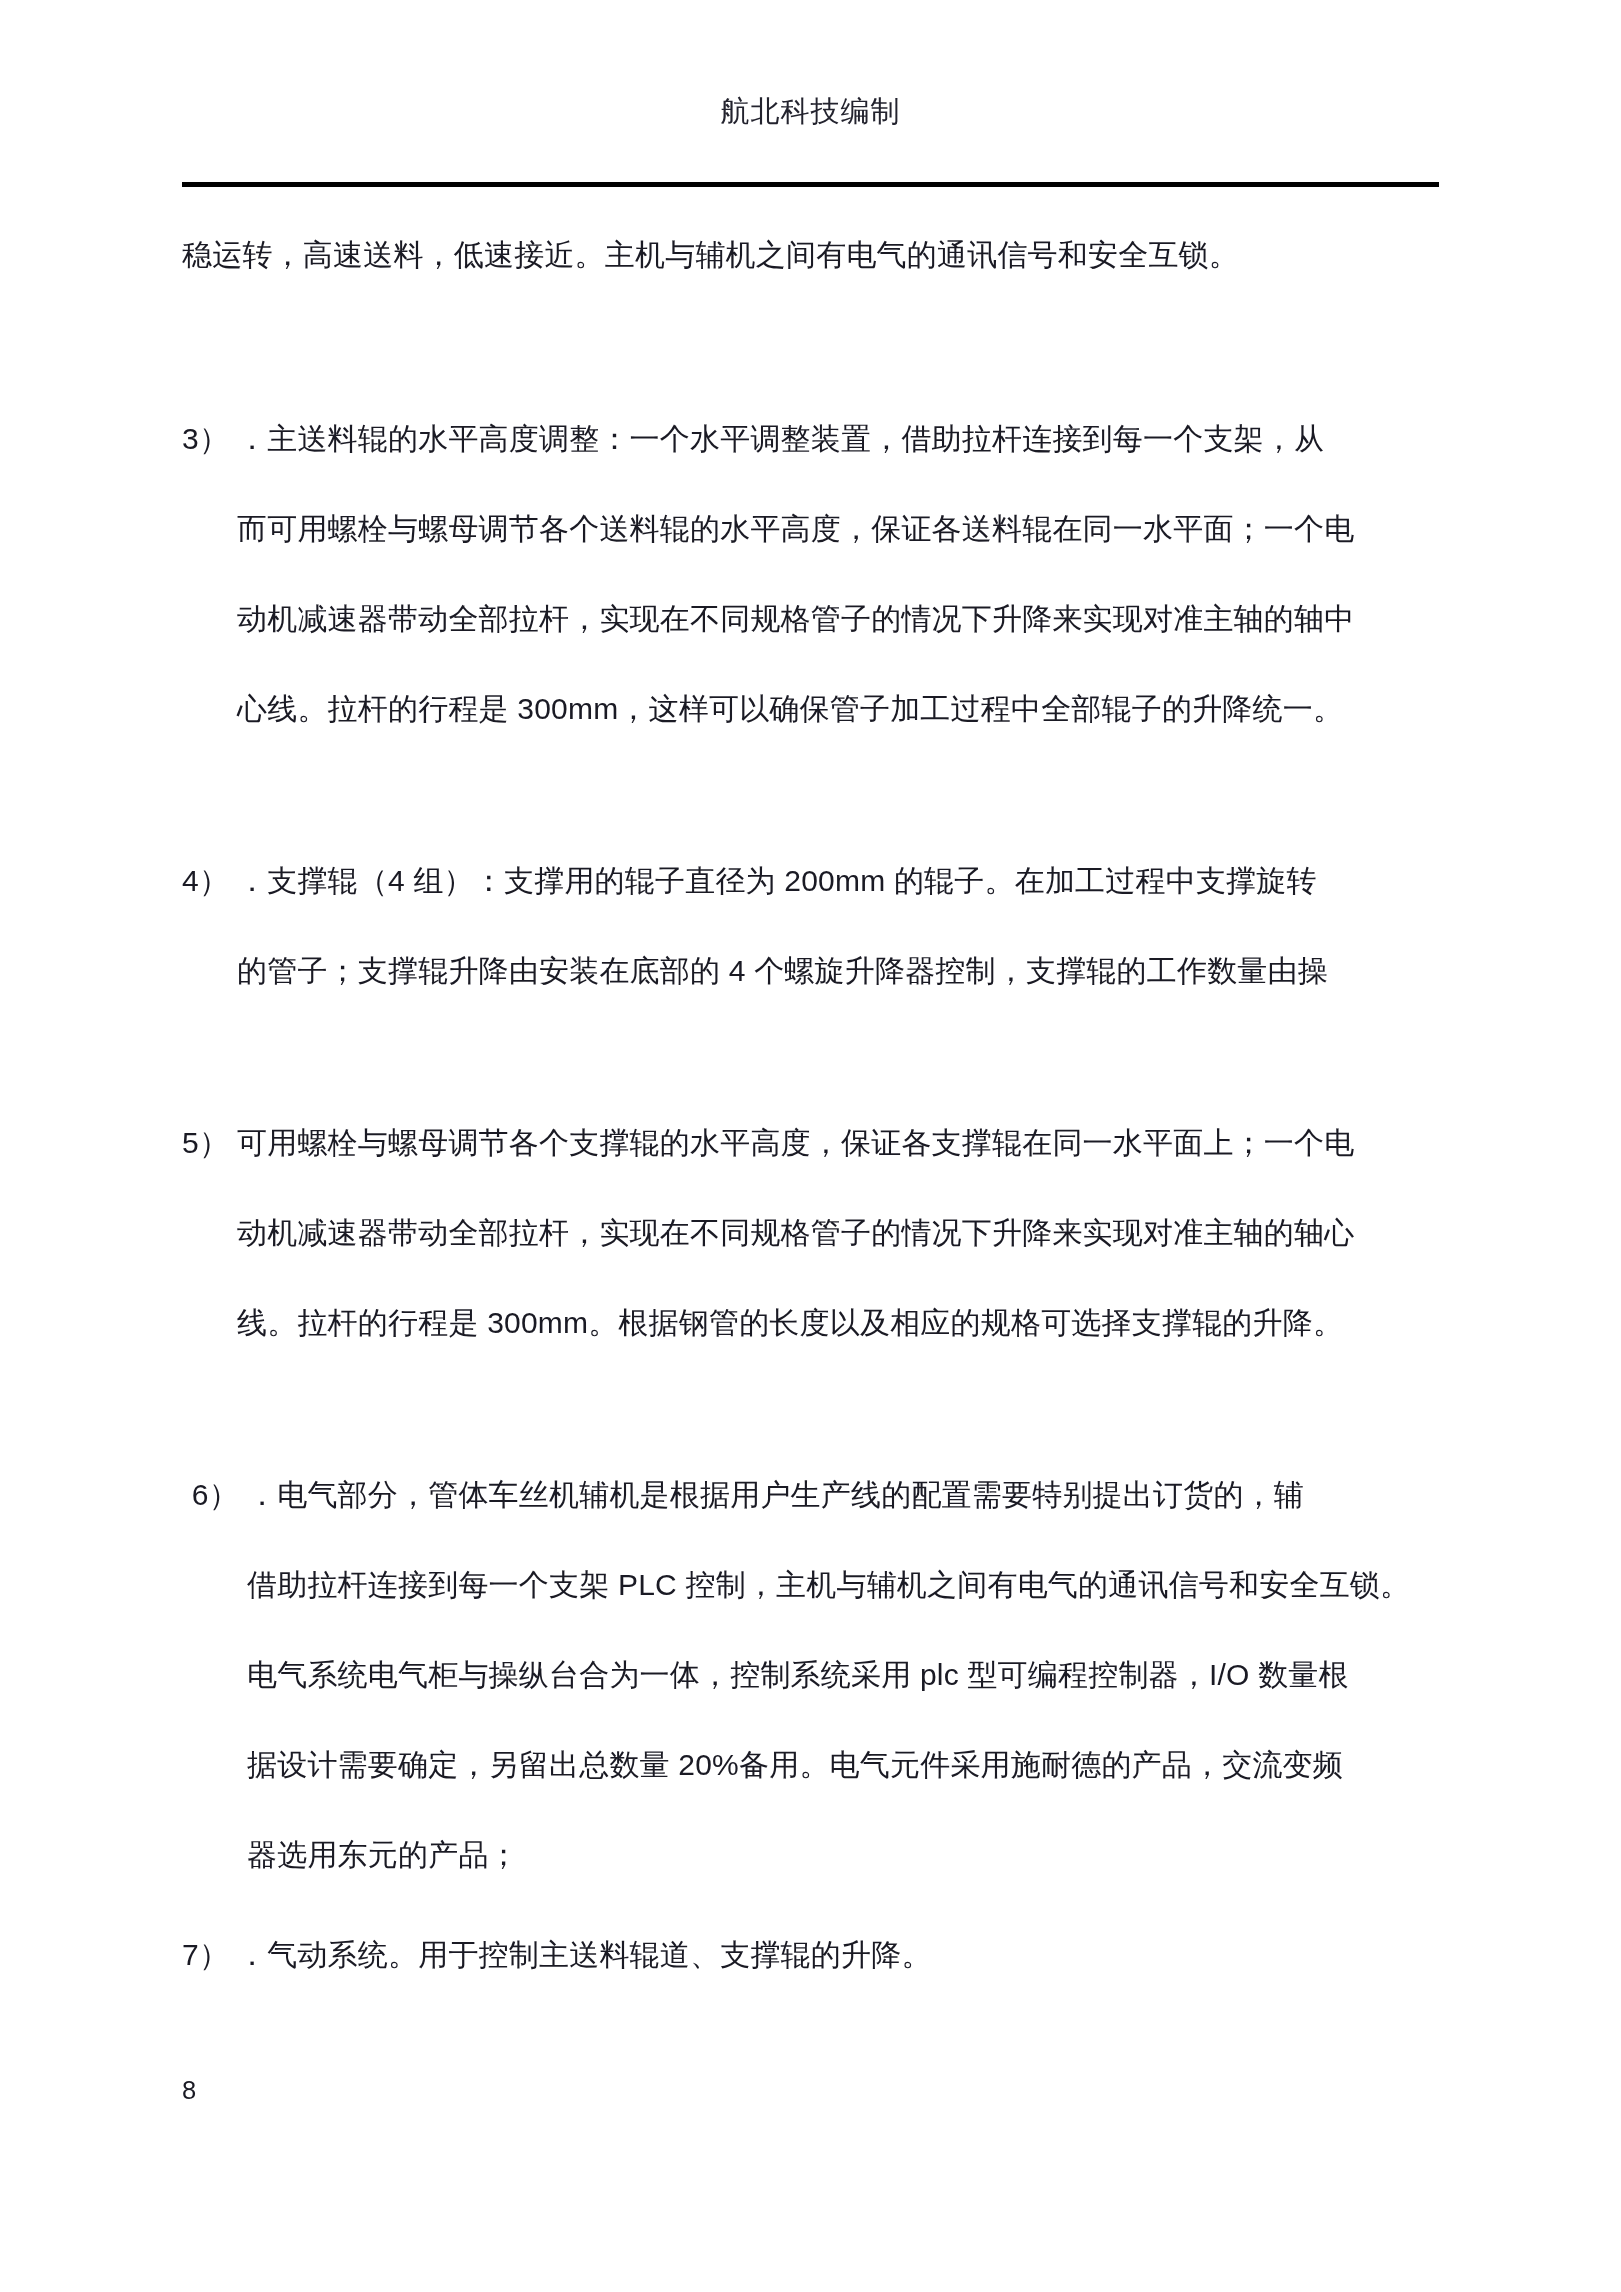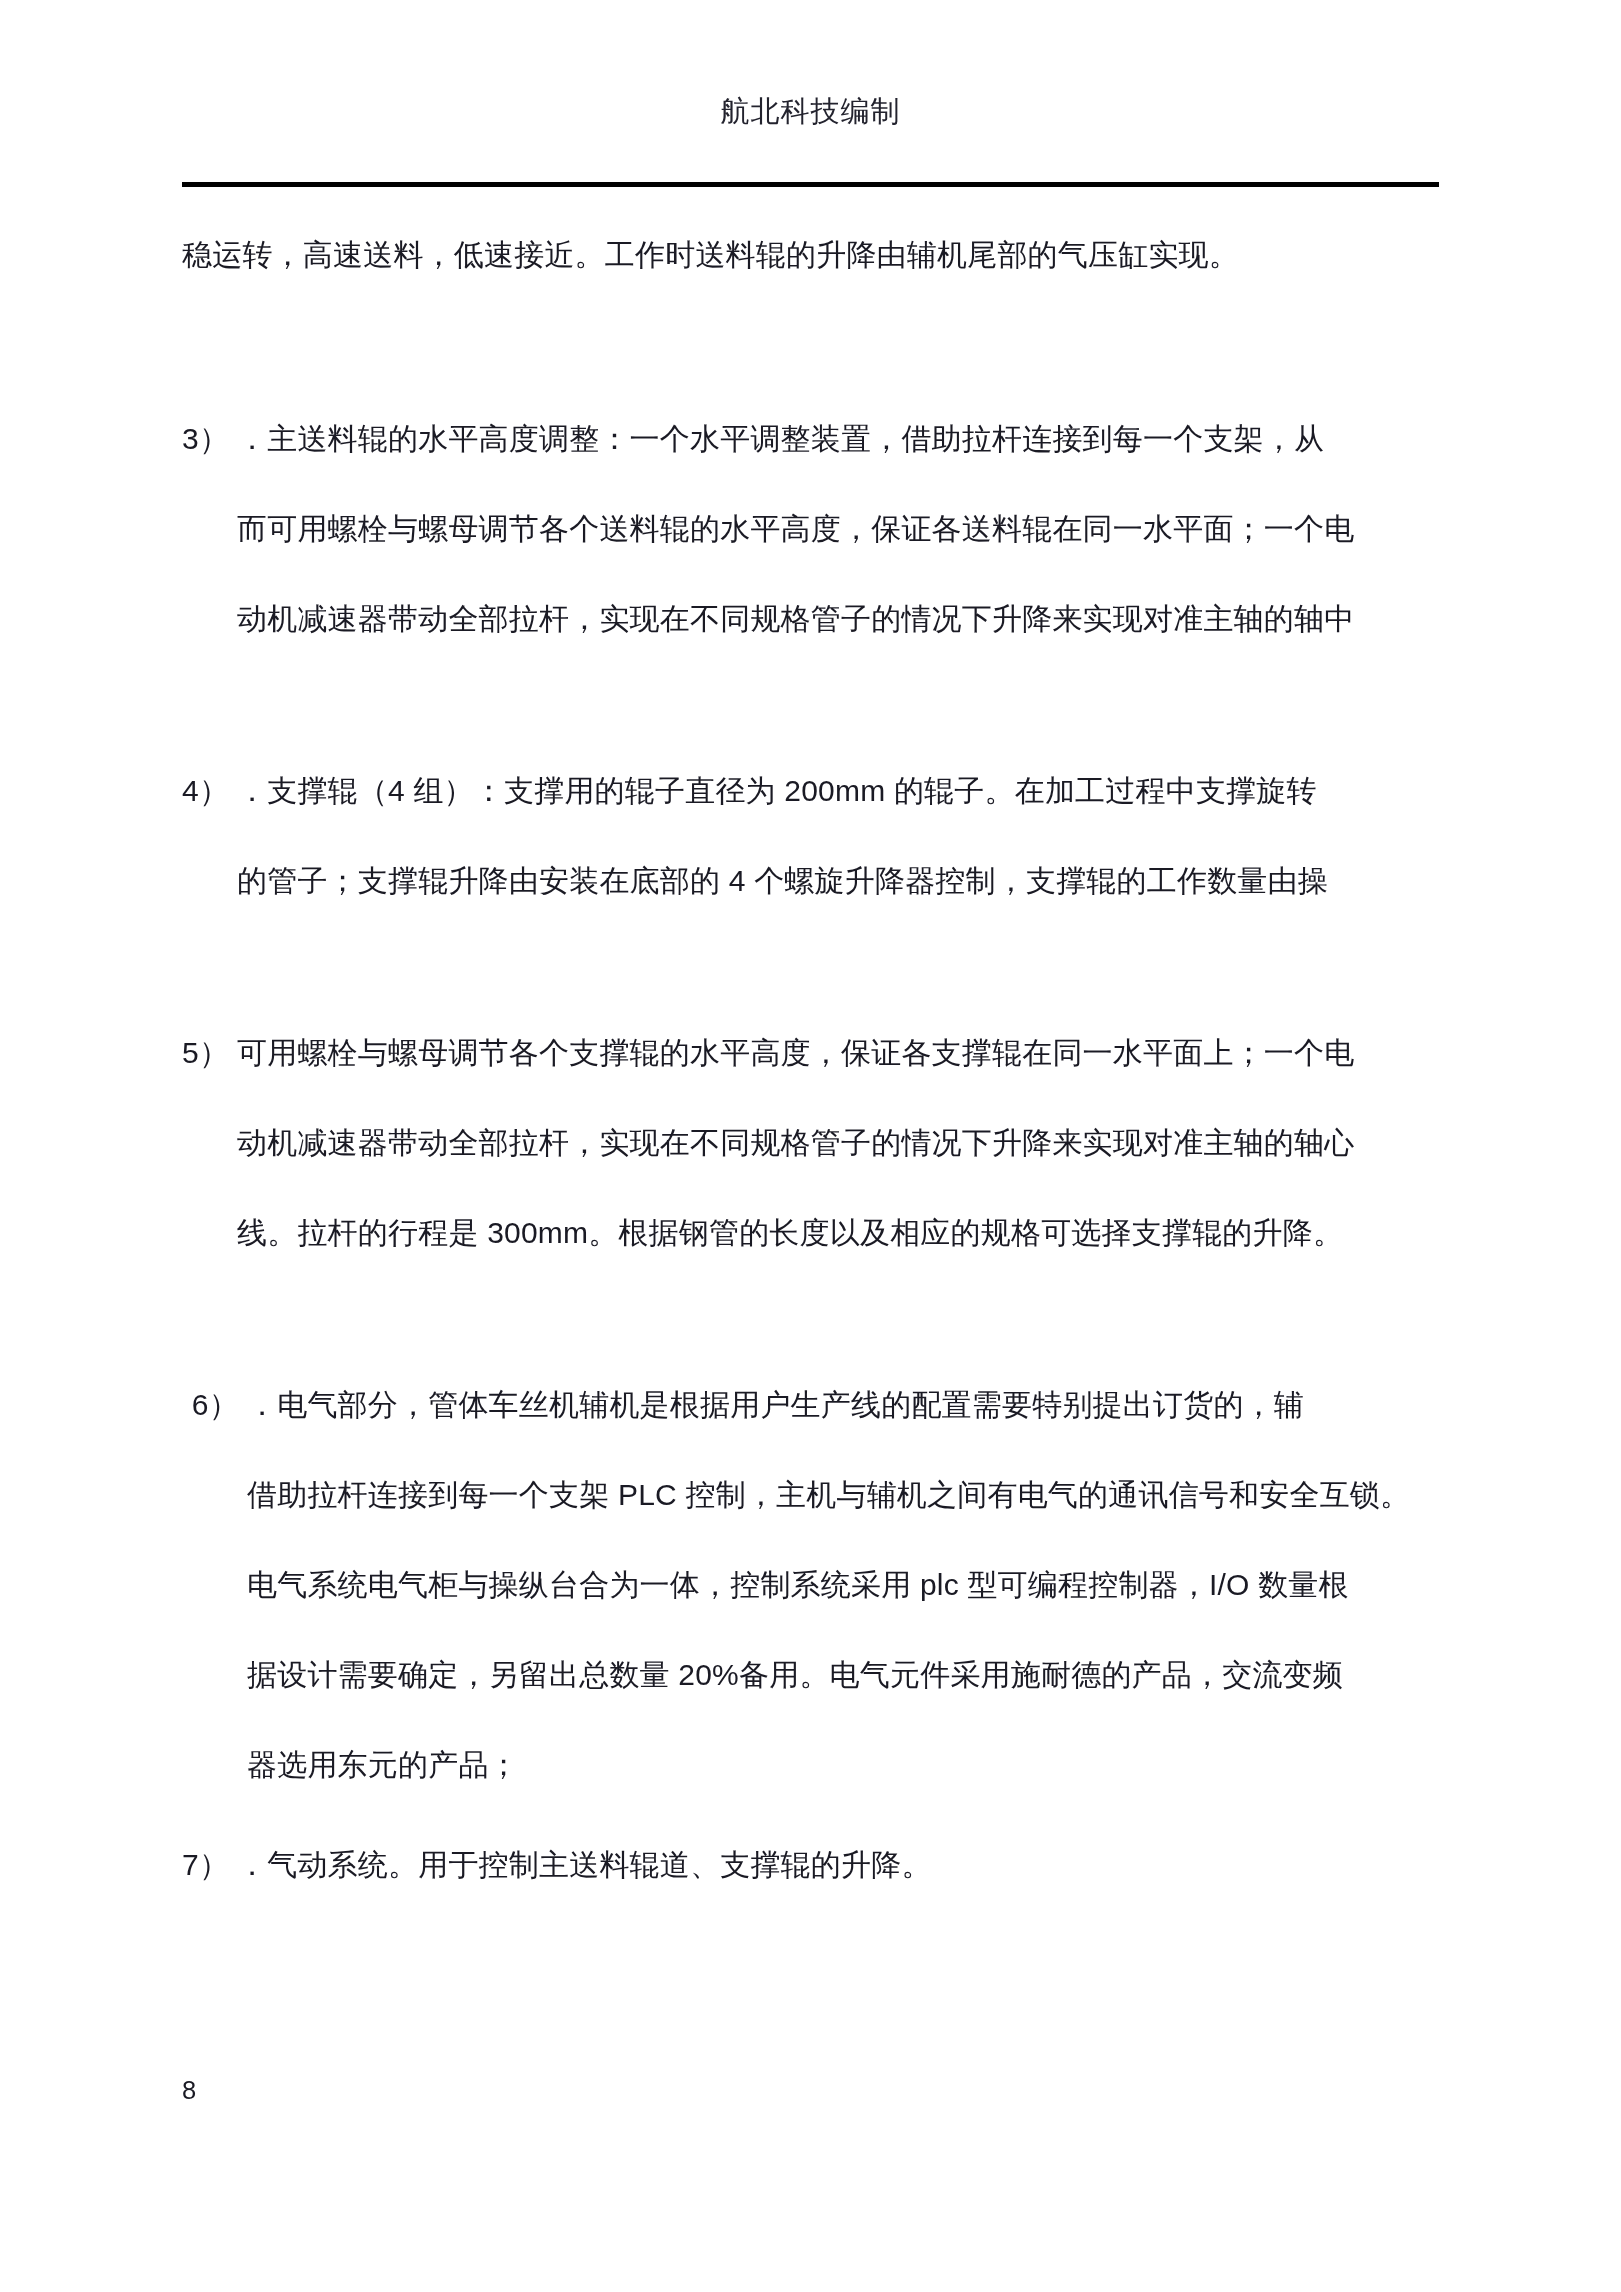--- a/index.html
+++ b/index.html
@@ -119,30 +119,31 @@
 <div class="page">
 
   <div class="header">
     <span class="header-title">航北科技编制</span>
   </div>
   <div class="header-rule"></div>
 
   <div class="content">
 
     <p class="para intro">
-      <span class="line">稳运转，高速送料，低速接近。工作时送料辊的升降由辅机尾部的气压缸实现。</span>
+      <span class="line">稳运转，高速送料，低速接近。主机与辅机之间有电气的通讯信号和安全互锁。</span>
     </p>
 
     <div class="gap-lg"></div>
 
     <p class="para list-item">
       <span class="marker">3）</span>
       <span class="line">．主送料辊的水平高度调整：一个水平调整装置，借助拉杆连接到每一个支架，从</span>
       <span class="line">而可用螺栓与螺母调节各个送料辊的水平高度，保证各送料辊在同一水平面；一个电</span>
       <span class="line">动机减速器带动全部拉杆，实现在不同规格管子的情况下升降来实现对准主轴的轴中</span>
+      <span class="line">心线。拉杆的行程是 300mm，这样可以确保管子加工过程中全部辊子的升降统一。</span>
     </p>
 
     <div class="gap-md"></div>
 
     <p class="para list-item">
       <span class="marker">4）</span>
       <span class="line">．支撑辊（4 组）：支撑用的辊子直径为 200mm 的辊子。在加工过程中支撑旋转</span>
       <span class="line">的管子；支撑辊升降由安装在底部的 4 个螺旋升降器控制，支撑辊的工作数量由操</span>
     </p>
 

